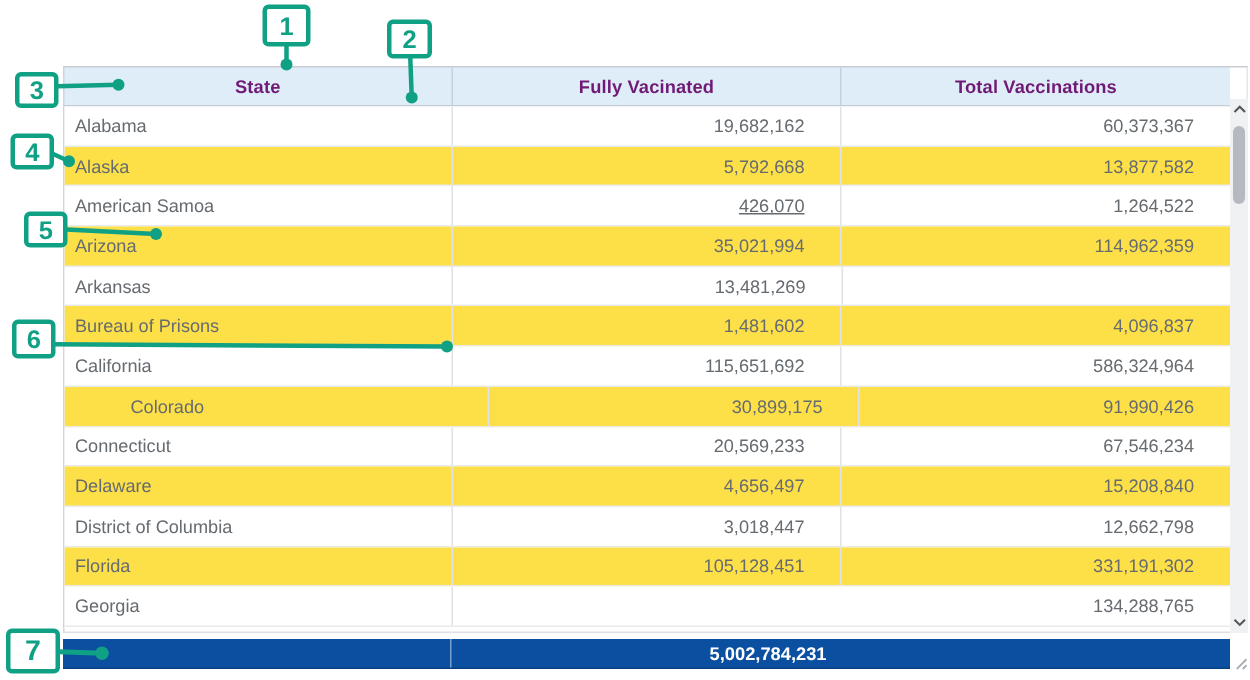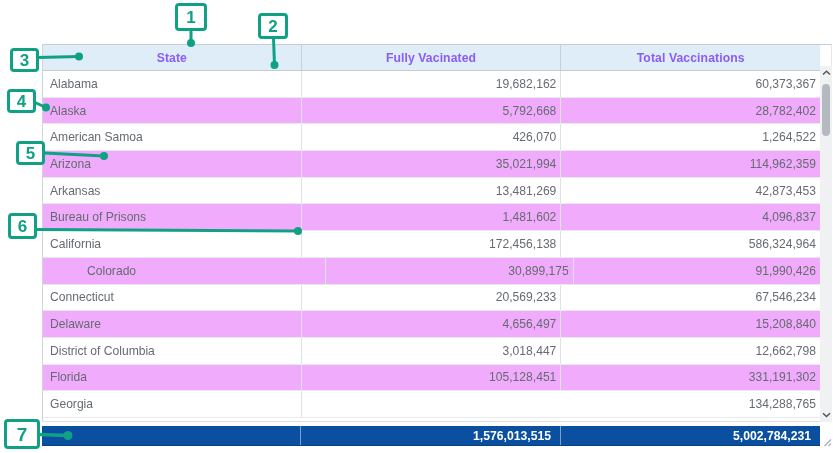--- a/index.html
+++ b/index.html
@@ -11,34 +11,34 @@
     box-sizing:border-box;background:#ffffff;
     border-top:1px solid #c9cdd1;border-left:1px solid #d2d5d8;
     border-right:1px solid #e4e6e8;border-bottom:1px solid #dfe2e5;}
 
   
   #header-row{position:absolute;left:42px;top:44px;width:778px;height:27px;
     box-sizing:border-box;display:flex;background:#deedf8;
     border-top:1px solid #c9cdd1;border-left:1px solid #d2d5d8;
     border-bottom:1px solid #c6ccd2;}
   .hcell{box-sizing:border-box;display:flex;align-items:center;justify-content:center;
-    font-size:12.2px;font-weight:bold;color:#8b5cf6;letter-spacing:.1px;}
+    font-size:12.2px;font-weight:bold;color:#701a75;letter-spacing:.1px;}
   .hcell.divider{border-right:1px solid #c2d2e0;}
 
   
   #table-body{position:absolute;left:42px;top:71px;width:778px;height:348px;
     box-sizing:border-box;border-left:1px solid #d2d5d8;overflow:hidden;background:#fff;}
   .row{box-sizing:border-box;display:flex;height:26.7px;background:#ffffff;
     border-bottom:1px solid #e9eaeb;}
-  .row.alt{background:#f0abfc;}
+  .row.alt{background:#fde047;}
   .cell{box-sizing:border-box;display:flex;align-items:center;
     font-size:12.1px;color:#666b70;white-space:nowrap;overflow:hidden;}
   .cell.divider{border-right:1px solid #e0e2e4;}
   .cell.state{justify-content:flex-start;padding-left:7px;}
-  .cell.num{justify-content:flex-end;padding-right:4px;}
+  .cell.num{justify-content:flex-end;padding-right:24px;}
 
   
   #summary-row{position:absolute;left:42px;top:426px;width:778px;height:20px;
     box-sizing:border-box;display:flex;background:#0b50a0;
     border-bottom:1px solid #09417f;}
   .scell{box-sizing:border-box;display:flex;align-items:center;justify-content:flex-end;
     padding-right:9px;font-size:12.2px;font-weight:bold;color:#ffffff;white-space:nowrap;}
   .scell.divider{border-right:1px solid rgba(255,255,255,0.45);}
 
   
@@ -77,45 +77,44 @@
 
   <div id="table-body">
       <div class="row">
         <div class="cell state divider" style="width: 259px;">Alabama</div>
         <div class="cell num divider" style="width: 260px;">19,682,162</div>
         <div class="cell num" style="width: 259px;">60,373,367</div>
       </div>
       <div class="row alt">
         <div class="cell state divider" style="width: 259px;">Alaska</div>
         <div class="cell num divider" style="width: 260px;">5,792,668</div>
-        <div class="cell num" style="width: 259px;">28,782,402</div>
+        <div class="cell num" style="width: 259px;">13,877,582</div>
       </div>
       <div class="row">
         <div class="cell state divider" style="width: 259px;">American Samoa</div>
-        <div class="cell num divider" style="width: 260px;">426,070</div>
+        <div class="cell num divider" style="width: 260px; text-decoration: underline;">426,070</div>
         <div class="cell num" style="width: 259px;">1,264,522</div>
       </div>
       <div class="row alt">
         <div class="cell state divider" style="width: 259px;">Arizona</div>
         <div class="cell num divider" style="width: 260px;">35,021,994</div>
         <div class="cell num" style="width: 259px;">114,962,359</div>
       </div>
       <div class="row">
         <div class="cell state divider" style="width: 259px;">Arkansas</div>
         <div class="cell num divider" style="width: 260px;">13,481,269</div>
-        <div class="cell num" style="width: 259px;">42,873,453</div>
       </div>
       <div class="row alt">
         <div class="cell state divider" style="width: 259px;">Bureau of Prisons</div>
         <div class="cell num divider" style="width: 260px;">1,481,602</div>
         <div class="cell num" style="width: 259px;">4,096,837</div>
       </div>
       <div class="row">
         <div class="cell state divider" style="width: 259px;">California</div>
-        <div class="cell num divider" style="width: 260px;">172,456,138</div>
+        <div class="cell num divider" style="width: 260px;">115,651,692</div>
         <div class="cell num" style="width: 259px;">586,324,964</div>
       </div>
       <div class="row alt">
         <div class="cell state divider" style="width: 259px; margin-left: 37px;">Colorado</div>
         <div class="cell num divider" style="width: 260px;">30,899,175</div>
         <div class="cell num" style="width: 259px;">91,990,426</div>
       </div>
       <div class="row">
         <div class="cell state divider" style="width: 259px;">Connecticut</div>
         <div class="cell num divider" style="width: 260px;">20,569,233</div>
@@ -138,21 +137,20 @@
       </div>
       <div class="row">
         <div class="cell state divider" style="width: 259px;">Georgia</div>
         <div class="cell num divider" style="width: 260px; margin-top: 38px;">42,754,302</div>
         <div class="cell num" style="width: 259px;">134,288,765</div>
       </div>
     </div>
 
   <div id="summary-row">
     <div class="scell divider" style="width:259px"></div>
-    <div class="scell divider" style="width:260px">1,576,013,515</div>
     <div class="scell" style="width:259px">5,002,784,231</div>
   </div>
 
   <div id="scrollbar">
     <div class="sb-btn" id="sb-up">
       <svg width="9" height="6" viewBox="0 0 9 6">
         <polyline points="1,4.6 4.5,1.2 8,4.6" fill="none" stroke="#515559" stroke-width="1.4"></polyline>
       </svg>
     </div>
     <div id="sb-thumb"></div>

